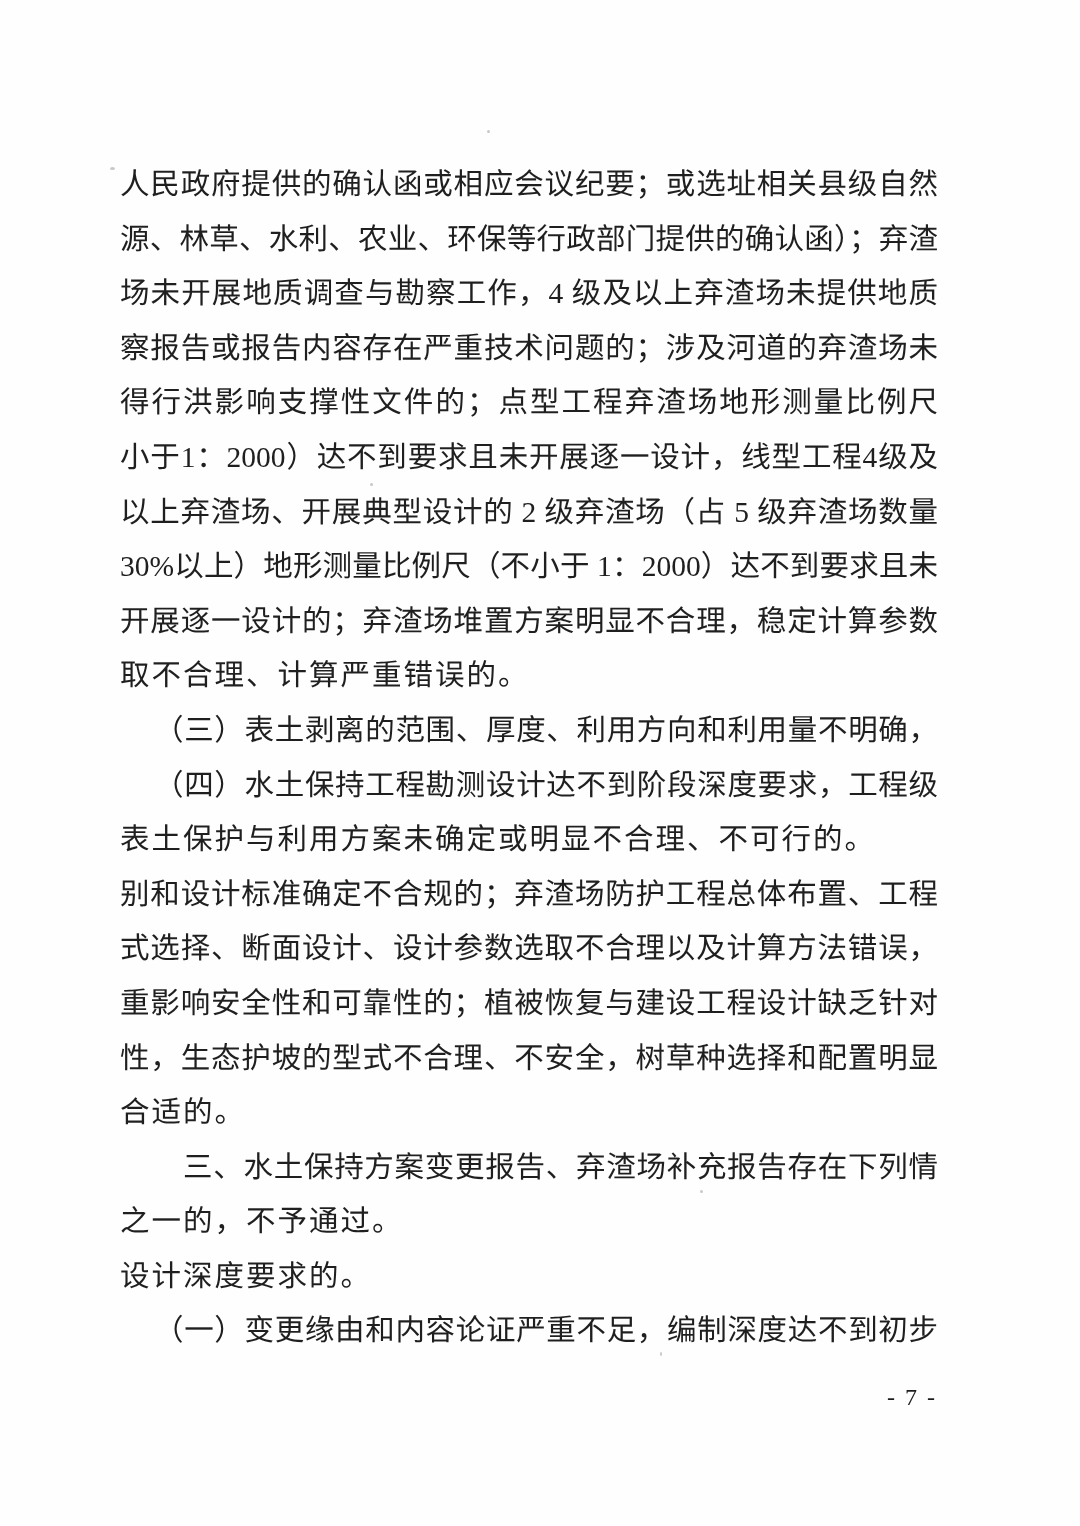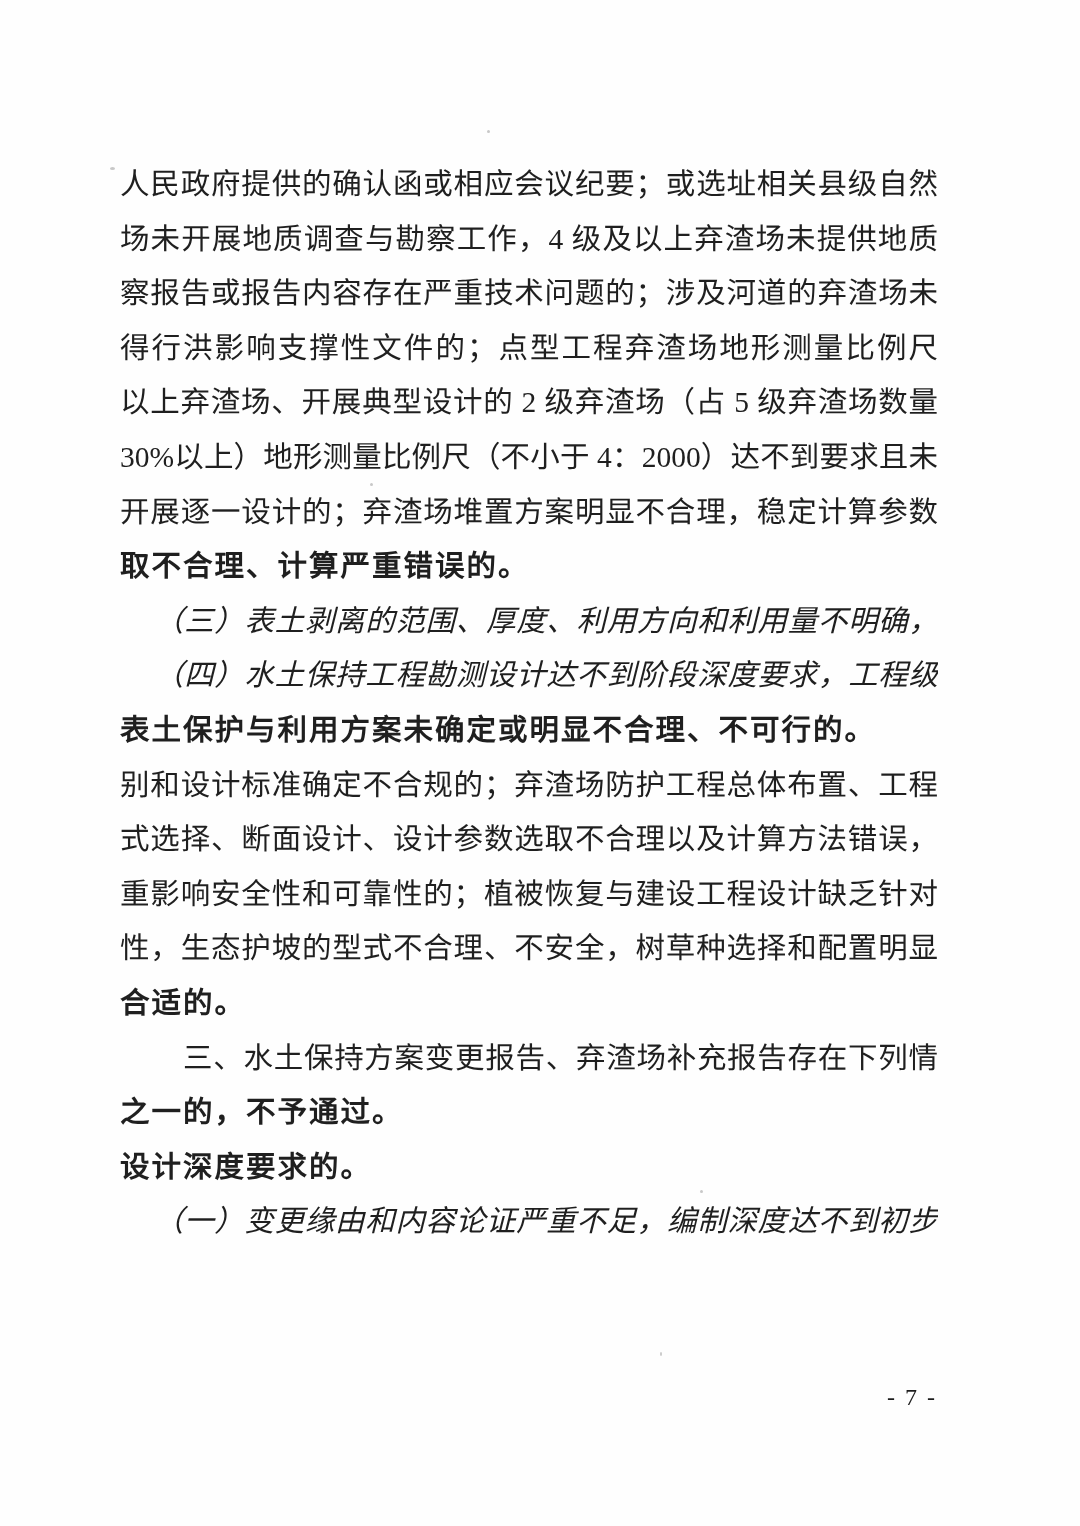--- a/index.html
+++ b/index.html
@@ -28,25 +28,23 @@
     font-size: 29.5px;
     color: #1f1f1f;
     text-align: justify;
     text-align-last: justify;
     overflow: hidden;
   }
   .line.end {
     text-align: left;
     text-align-last: left;
     letter-spacing: 2px;
-    font-weight: bold;
   }
   .line.indent-paren {
     padding-left: 34px;
-    font-style: italic;
   }
   .line.indent-text {
     padding-left: 63px;
   }
   .page-num {
     position: absolute;
     top: 1384px;
     right: 143px;
     font-size: 24px;
     letter-spacing: 2px;
@@ -63,25 +61,27 @@
   .nd3 { left: 370px; top: 483px; width: 3px; height: 3px; }
   .nd4 { left: 700px; top: 1190px; width: 3px; height: 3px; }
   .nd5 { left: 660px; top: 1352px; width: 2px; height: 4px; }
 </style>
 </head>
 <body>
 
 <div class="page">
   <div class="text-block">
       <div class="line">人民政府提供的确认函或相应会议纪要；或选址相关县级自然资</div>
+      <div class="line">源、林草、水利、农业、环保等行政部门提供的确认函）；弃渣</div>
       <div class="line">场未开展地质调查与勘察工作，4 级及以上弃渣场未提供地质勘</div>
       <div class="line">察报告或报告内容存在严重技术问题的；涉及河道的弃渣场未取</div>
       <div class="line">得行洪影响支撑性文件的；点型工程弃渣场地形测量比例尺（不</div>
+      <div class="line">小于1：2000）达不到要求且未开展逐一设计，线型工程4级及</div>
       <div class="line">以上弃渣场、开展典型设计的 2 级弃渣场（占 5 级弃渣场数量</div>
-      <div class="line">30%以上）地形测量比例尺（不小于 4：2000）达不到要求且未</div>
+      <div class="line">30%以上）地形测量比例尺（不小于 1：2000）达不到要求且未</div>
       <div class="line">开展逐一设计的；弃渣场堆置方案明显不合理，稳定计算参数选</div>
       <div class="line end">取不合理、计算严重错误的。</div>
       <div class="line indent-paren">（三）表土剥离的范围、厚度、利用方向和利用量不明确，</div>
       <div class="line indent-paren">（四）水土保持工程勘测设计达不到阶段深度要求，工程级</div>
       <div class="line end">表土保护与利用方案未确定或明显不合理、不可行的。</div>
       <div class="line">别和设计标准确定不合规的；弃渣场防护工程总体布置、工程型</div>
       <div class="line">式选择、断面设计、设计参数选取不合理以及计算方法错误，严</div>
       <div class="line">重影响安全性和可靠性的；植被恢复与建设工程设计缺乏针对</div>
       <div class="line">性，生态护坡的型式不合理、不安全，树草种选择和配置明显不</div>
       <div class="line end">合适的。</div>

